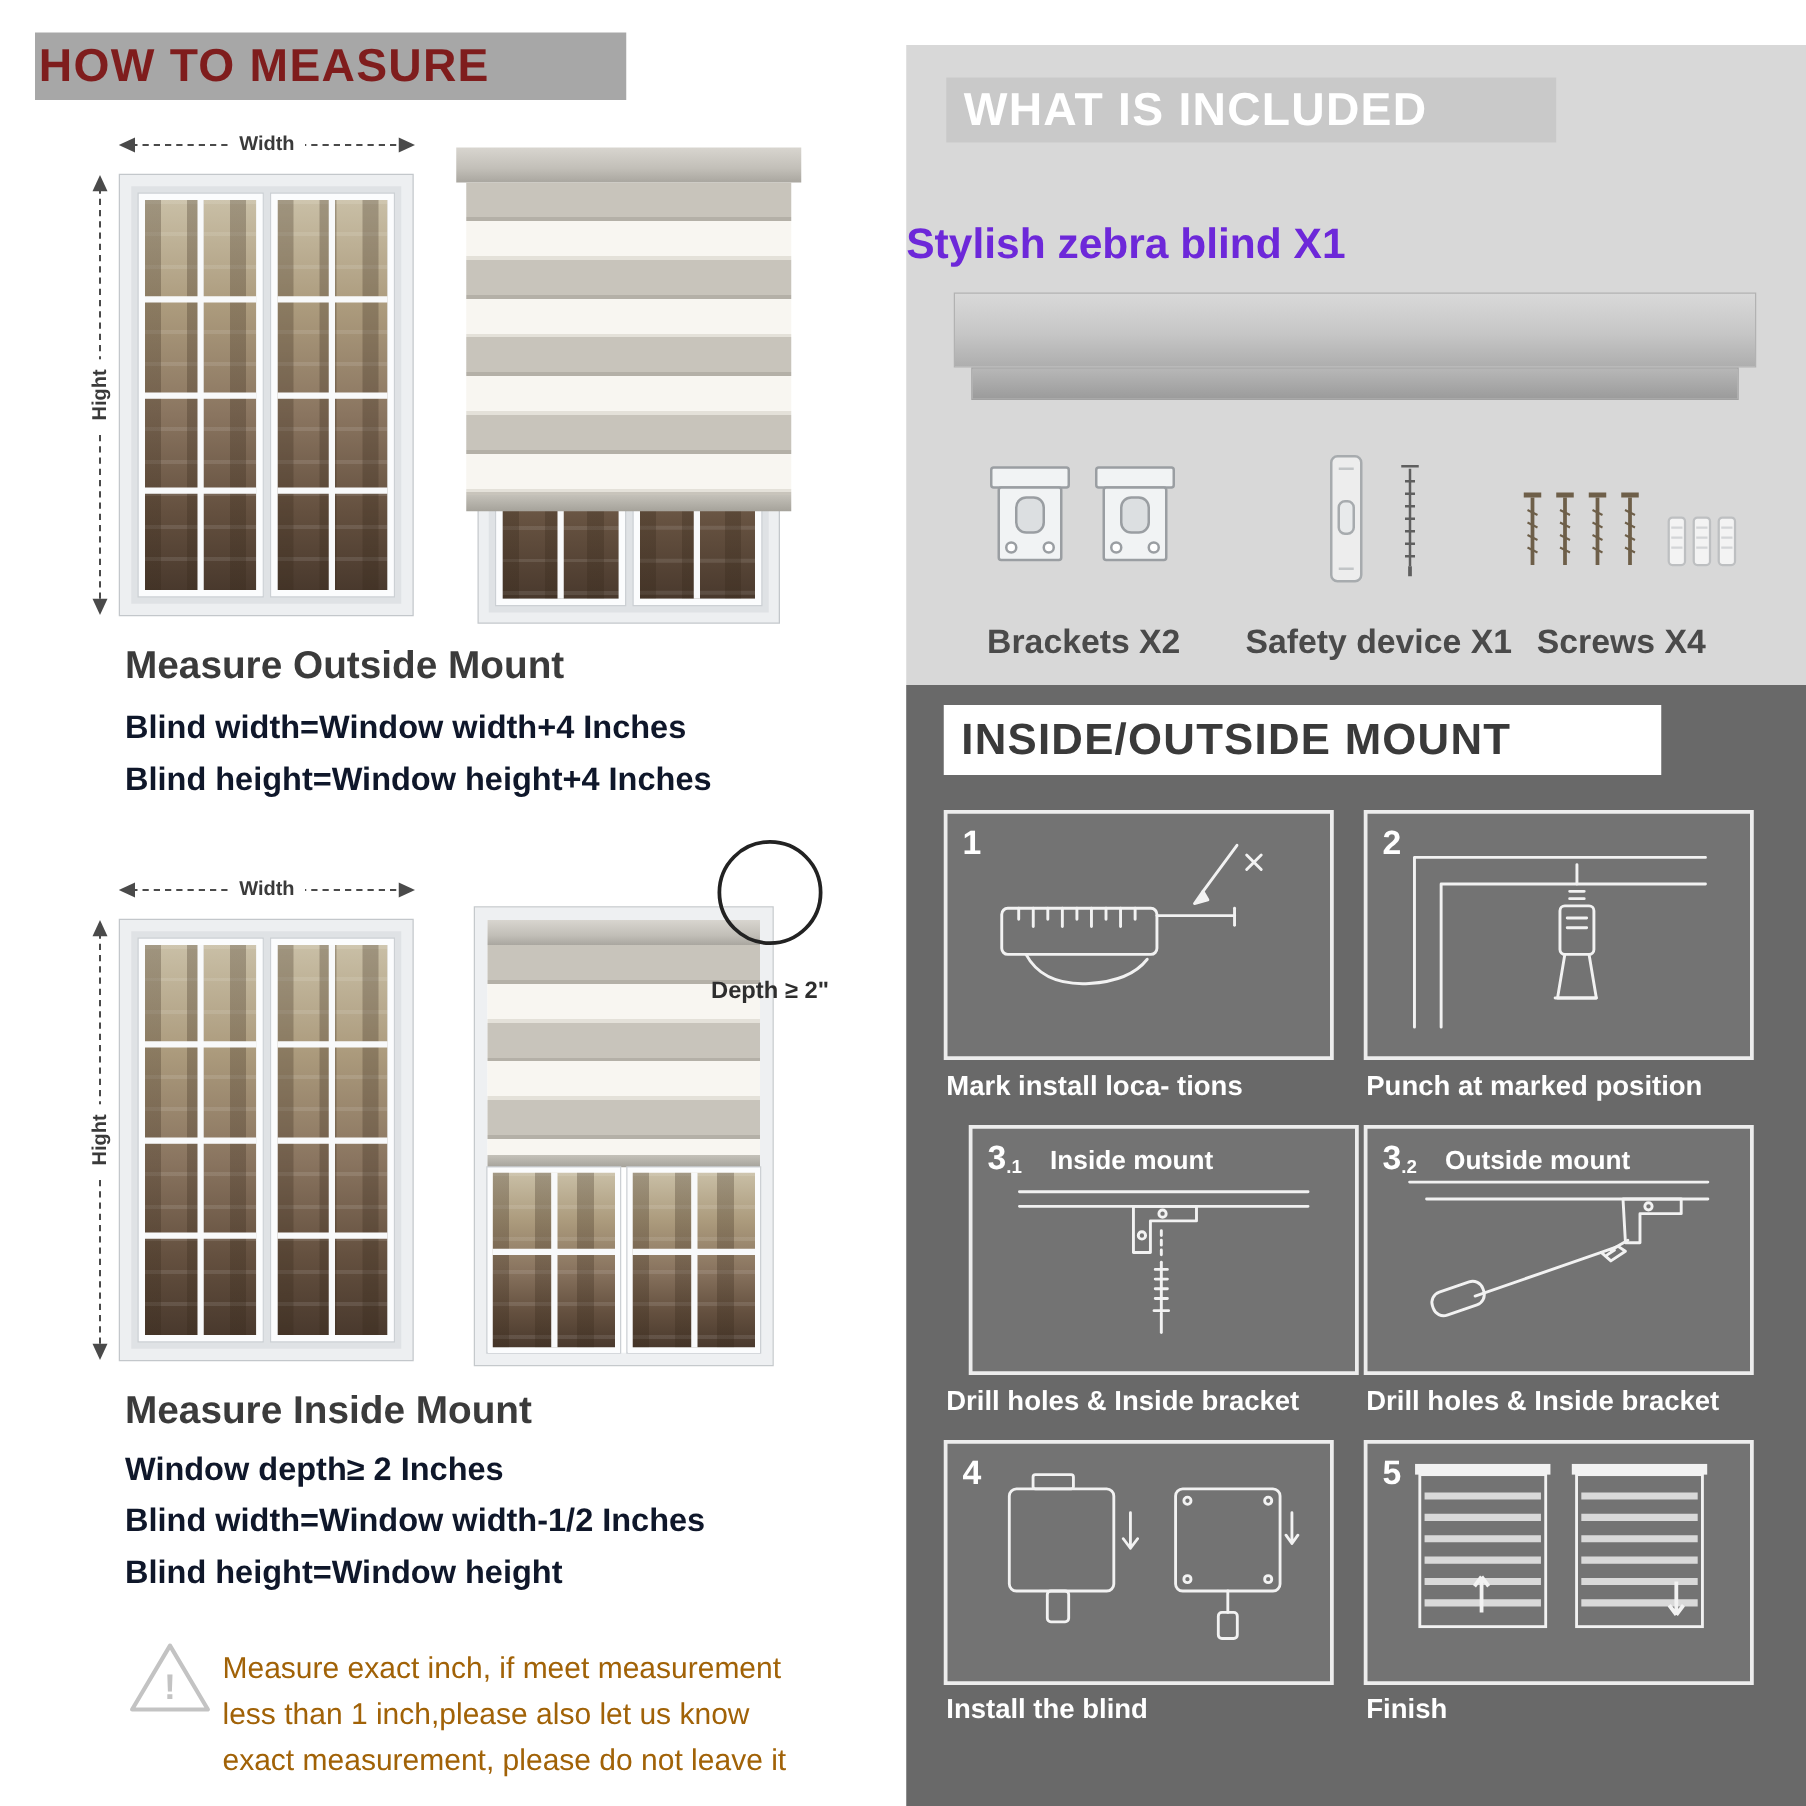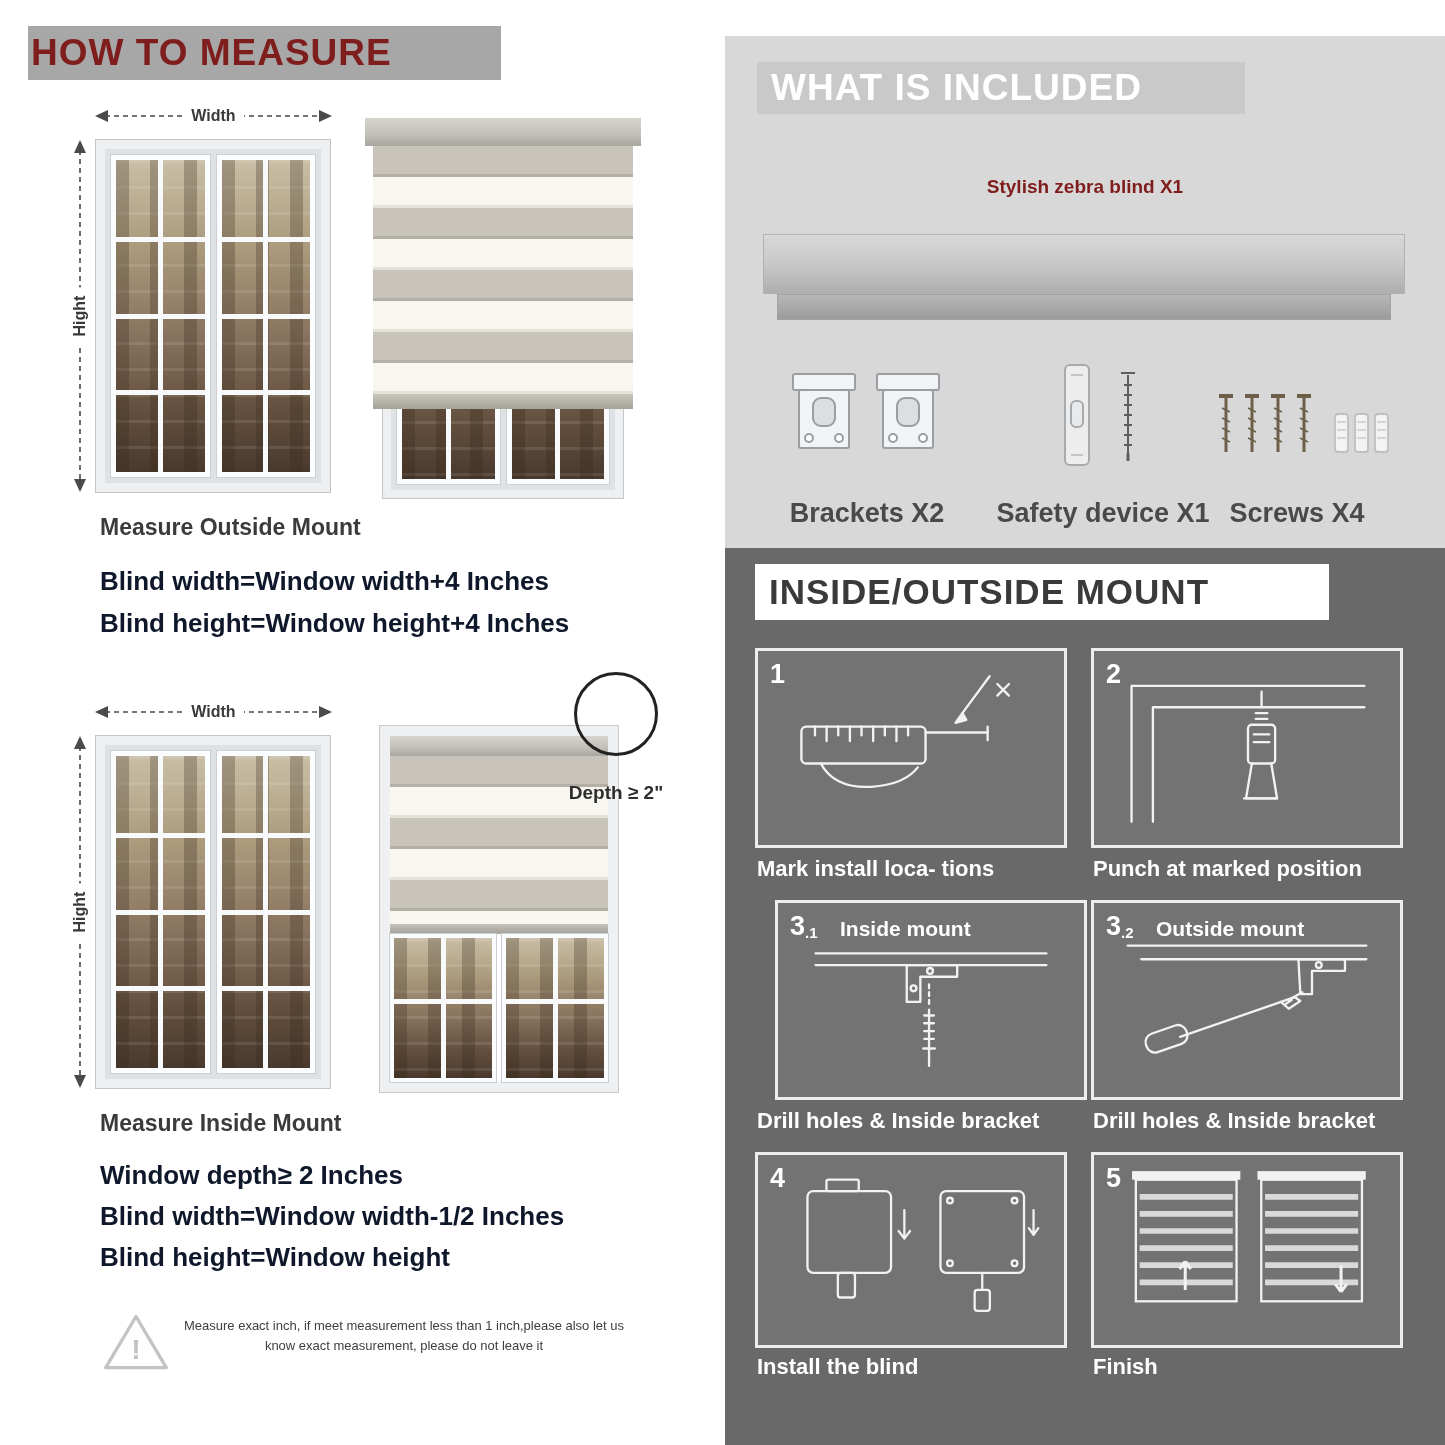--- a/index.html
+++ b/index.html
@@ -45,29 +45,29 @@
   .shade{background:repeating-linear-gradient(180deg,
           #c8c4bb 0px,#c8c4bb 28px,#b4b0a7 28px,#b4b0a7 31px,
           #f8f6f1 31px,#f8f6f1 59px,#e4e1d9 59px,#e4e1d9 62px);}
   .rail{background:linear-gradient(180deg,#c4c1b9,#a5a29a);}
   .blind2{border:10px solid #eef0f2;outline:1px solid #c5c9cc;background:#fff;
           box-sizing:border-box;display:flex;flex-direction:column;}
   .blind2 .panes{flex:1;display:flex;gap:6px;background:#fff;}
   .blind2 .sash{border-width:4px;}
 
   
-  .mtitle{font-size:23px;font-weight:bold;color:#3b3b3b;text-align:center;}
+  .mtitle{font-size:31px;font-weight:bold;color:#3b3b3b;text-align:center;}
   .formula{font-size:26px;font-weight:bold;color:#0f172a;}
   .callout-circle{border:3px solid #222;border-radius:50%;background:transparent;z-index:6;}
   .callout-label{font-size:19px;font-weight:bold;color:#2e2e2e;text-align:center;}
-  .warn-text{font-size:13px;color:#404040;line-height:1.55;text-align:center;}
+  .warn-text{font-size:24px;color:#a16207;line-height:1.55;text-align:left;}
 
   
   .inc-panel{background:#d8d8d8;margin-top:36px;}
-  .inc-product{font-size:19px;font-weight:bold;color:#7f1d1d;text-align:center;}
+  .inc-product{font-size:34px;font-weight:bold;color:#6d28d9;}
   .headrail{background:linear-gradient(180deg,#d9d9d9 0%,#c6c6c6 55%,#aeaeae 100%);
             border:1px solid #b2b2b2;box-sizing:border-box;}
   .headrail-lip{background:linear-gradient(180deg,#b7b7b7,#9b9b9b);border:1px solid #a2a2a2;
             box-sizing:border-box;}
   .inc-label{font-size:27px;font-weight:bold;color:#4a4a4a;text-align:center;}
 
   
   .mount-panel{background:#696969;}
   .stepbox{border:3px solid #ededed;background:#737373;box-sizing:border-box;}
   .step-num{position:absolute;top:8px;left:12px;font-size:27px;font-weight:bold;color:#fff;z-index:3;}

